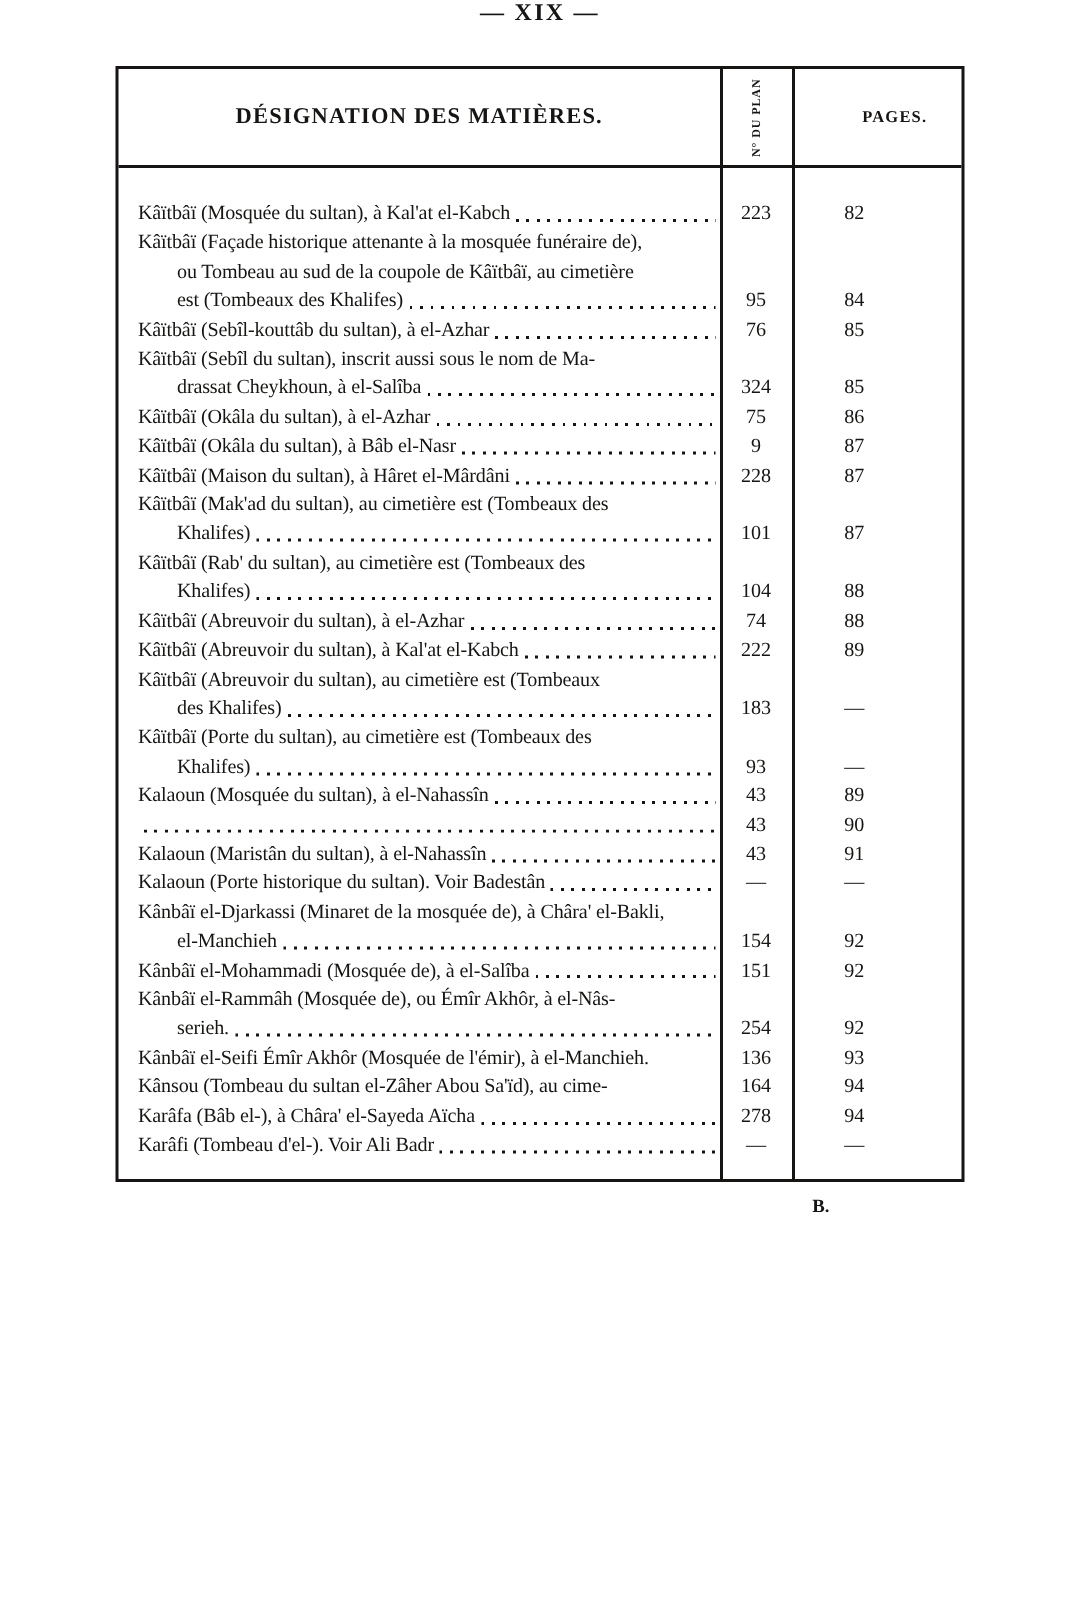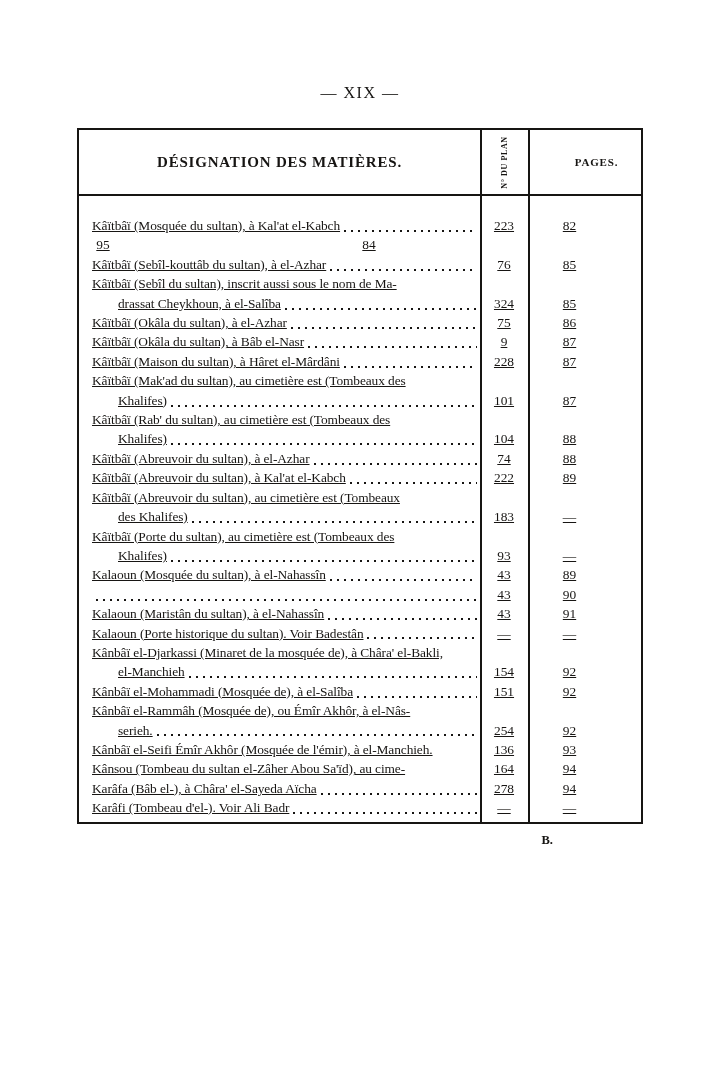--- a/index.html
+++ b/index.html
@@ -5,23 +5,22 @@
   html, body { margin: 0; padding: 0; background: #ffffff; }
   body {
     width: 720px; height: 1082px;
     font-family: "Liberation Serif", serif;
     color: #171513;
     position: relative;
     overflow: hidden;
   }
   .page-header {
     text-align: center;
-    padding-top: 84px;
     font-size: 16px;
-    font-weight: normal;
+    font-weight: bold;
     letter-spacing: 1.5px;
   }
   .table-frame {
     width: 562px;
     margin: 26px auto 0;
     border: 2px solid #171513;
     position: relative;
     background: #fff;
   }
   .col-rule {
@@ -48,21 +47,21 @@
   .th-plan span {
     transform: rotate(-90deg);
     white-space: nowrap;
     font-size: 8px; letter-spacing: 0.6px; font-weight: bold;
   }
   .th-pages {
     flex: 1;
     display: flex; align-items: center; justify-content: center;
     font-size: 11px; letter-spacing: 0.8px; font-weight: bold; margin-left: 24px;
   }
-  .tbody { padding: 20px 0 4px; text-decoration: underline; }
+  .tbody { padding: 20px 0 14px; }
   .entry-row { display: flex; align-items: flex-end; }
   .desc {
     width: 401px;
     padding-left: 13px;
     box-sizing: border-box;
     overflow: hidden;
   }
   .line {
     line-height: 19.4px;
     font-size: 13.4px;
@@ -120,20 +119,28 @@
         <div class="desc">
           <div class="line last">
             <span class="line-text">Kâïtbâï (Mosquée du sultan), à Kal'at el-Kabch</span>
             <span class="leader"></span>
           </div>
         </div>
         <div class="num plan">223</div>
         <div class="num pages-cell">82</div>
       </div>
       <div class="entry-row">
+        <div class="desc">
+          <div class="line">Kâïtbâï (Façade historique attenante à la mosquée funéraire de),</div>
+          <div class="line cont">ou Tombeau au sud de la coupole de Kâïtbâï, au cimetière</div>
+          <div class="line cont last">
+            <span class="line-text">est (Tombeaux des Khalifes)</span>
+            <span class="leader"></span>
+          </div>
+        </div>
         <div class="num plan">95</div>
         <div class="num pages-cell">84</div>
       </div>
       <div class="entry-row">
         <div class="desc">
           <div class="line last">
             <span class="line-text">Kâïtbâï (Sebîl-kouttâb du sultan), à el-Azhar</span>
             <span class="leader"></span>
           </div>
         </div>

